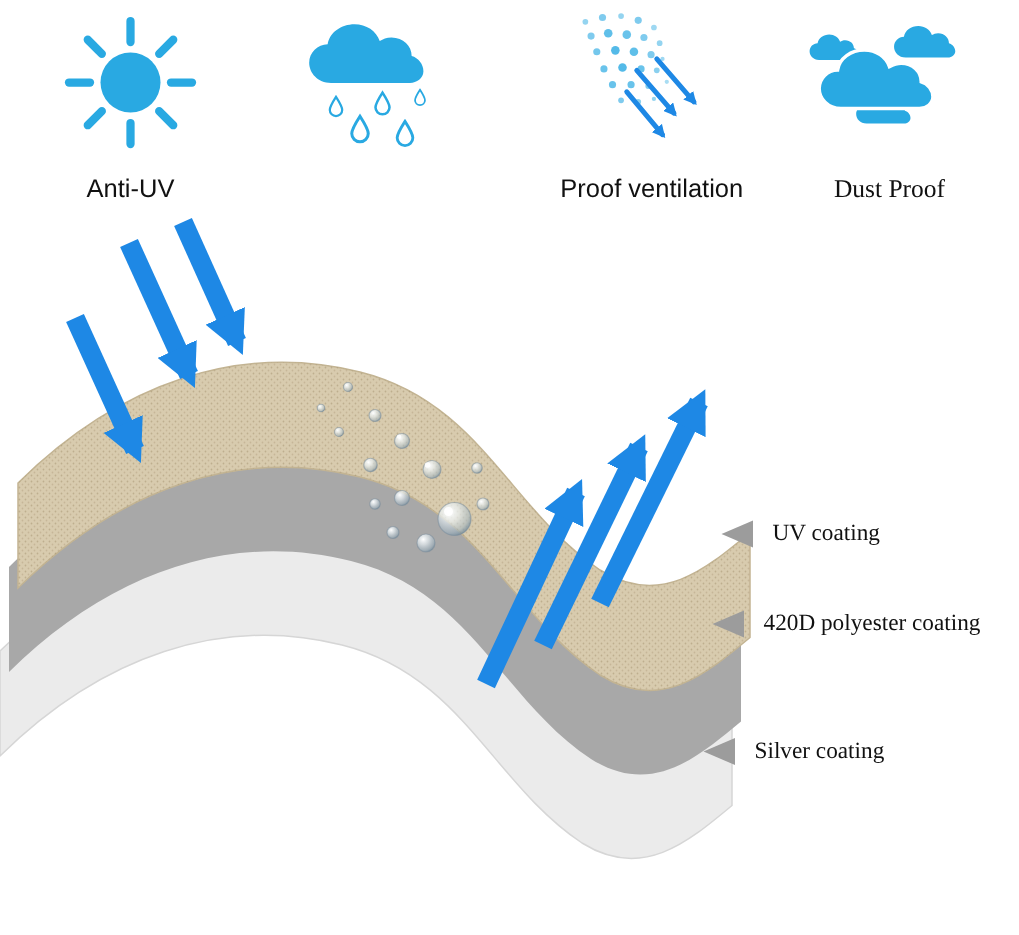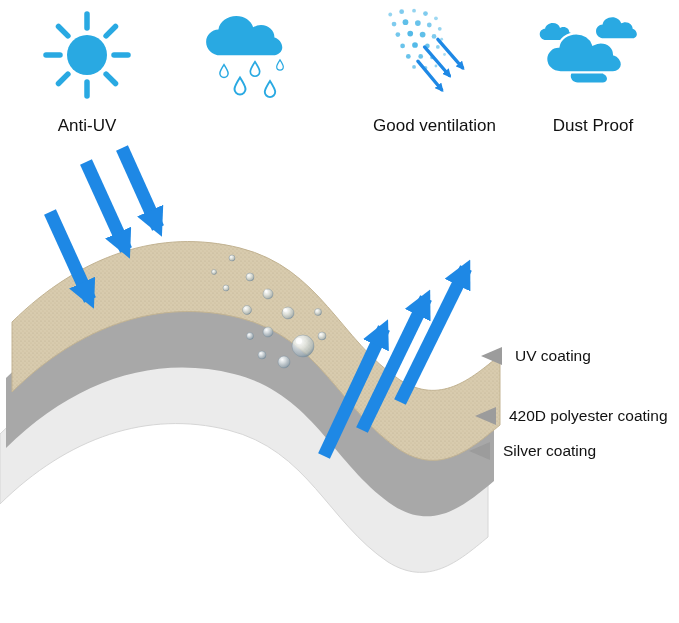--- a/index.html
+++ b/index.html
@@ -4,35 +4,35 @@
 <style>
   html,body{margin:0;padding:0;background:#fff;}
   body{font-family:"Liberation Sans", sans-serif;}
   .stage{position:relative;width:679px;height:623px;background:#fff;overflow:hidden;}
 
   
   .feature{position:absolute;top:6px;display:flex;flex-direction:column;align-items:center;}
   .f0{left:12px;width:150px;}
   .f1{left:168px;width:155px;}
   .f2{left:352px;width:165px;}
-  .f3{left:518px;width:150px;}
+  .f3{left:518px;width:150px;font-family:Liberation Serif, serif;}
   .icon-wrap{height:98px;display:flex;align-items:center;justify-content:center;}
   .feature-label{margin-top:12px;font-size:17px;color:#111;white-space:nowrap;}
 
   
   .diagram{position:absolute;left:0;top:140px;}
 
   
-  .callout{position:absolute;display:flex;align-items:center;}
+  .callout{position:absolute;display:flex;align-items:center;font-family:Liberation Serif, serif;}
   .tri{width:0;height:0;border-top:9px solid transparent;border-bottom:9px solid transparent;
        border-right:21px solid #9c9c9c;margin-right:13px;}
   .callout-label{font-size:15.5px;color:#111;white-space:nowrap;}
   .c0{left:481px;top:347px;}
   .c1{left:475px;top:407px;}
-  .c2{left:469px;top:442px;}
+  .c2{left:469px;top:492px;}
 </style>
 </head>
 <body>
 
 <svg width="0" height="0" style="position:absolute" aria-hidden="true">
   <defs>
     <path id="cloudShape" d="M14,36 C6,36 1,30 1,24 C1,18 6,13 12,13 C13,6 20,1 28,1 C35,1 41,5 43,11 C45,10 47,9 50,9 C57,9 62,14 62,20 C66,21 69,25 69,29 C69,33 65,36 61,36 Z"></path>
     <path id="dropShape" d="M0,-8.5 C3.2,-3.5 5.5,0.2 5.5,3 A5.5,5.5 0 1,1 -5.5,3 C-5.5,0.2 -3.2,-3.5 0,-8.5 Z"></path>
     <path id="sheet" d="M 12 182 C 80 115 160 88 240 108 C 320 128 340 200 400 240 C 440 265 470 240 500 215 L 500 285 C 470 310 440 335 400 310 C 340 270 320 198 240 178 C 160 158 80 185 12 252 Z"></path>
   </defs>
@@ -110,21 +110,21 @@
           <circle cx="72" cy="36" r="1.5" opacity="0.45"></circle>
             <circle cx="75" cy="52" r="1.5" opacity="0.4"></circle>
         </g>
         <g stroke="#1e88e5" stroke-width="3.5" stroke-linecap="round">
           <line x1="54" y1="44" x2="80" y2="74" marker-end="url(#mSmall)"></line>
           <line x1="68" y1="36" x2="94" y2="66" marker-end="url(#mSmall)"></line>
           <line x1="47" y1="59" x2="72" y2="89" marker-end="url(#mSmall)"></line>
         </g>
       </svg>
     </div>
-    <div class="feature-label">Good ventilation</div>
+    <div class="feature-label">Proof ventilation</div>
   </div>
 
   <div class="feature f3">
     <div class="icon-wrap">
       <svg width="112" height="92" viewBox="0 0 115 95">
         <use href="#cloudShape" transform="translate(60,8) scale(0.62)" fill="#29a9e2"></use>
         <use href="#cloudShape" transform="translate(2,14) scale(0.5)" fill="#29a9e2"></use>
         <use href="#cloudShape" transform="translate(34,56) scale(0.55)" fill="#29a9e2"></use>
         <use href="#cloudShape" transform="translate(8,24) scale(1.15)" fill="#29a9e2" stroke="#ffffff" stroke-width="2"></use>
       </svg>

